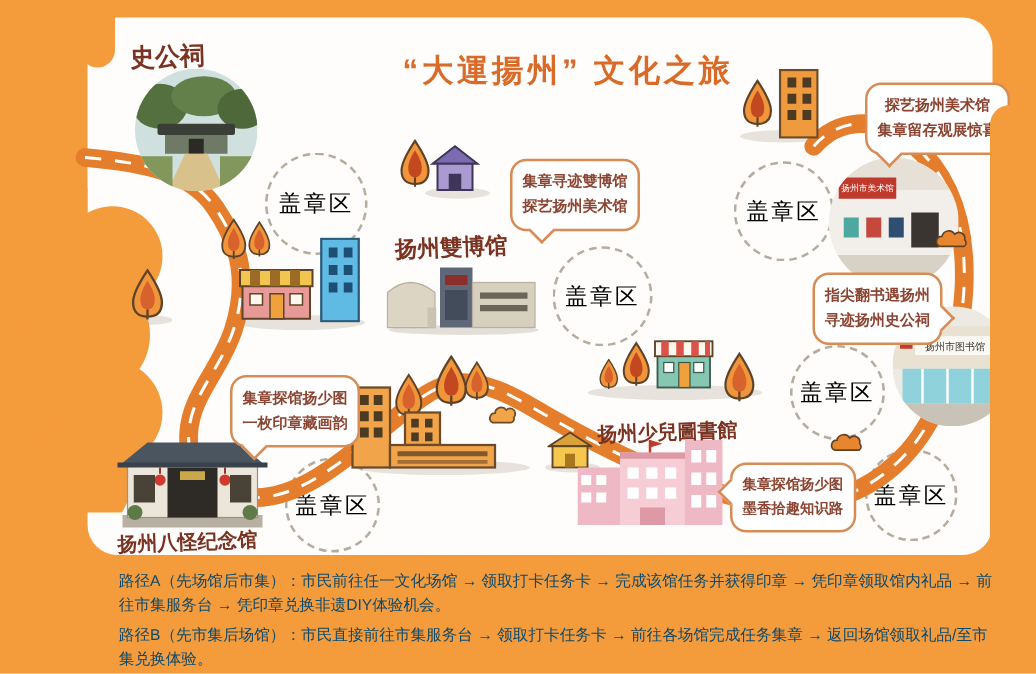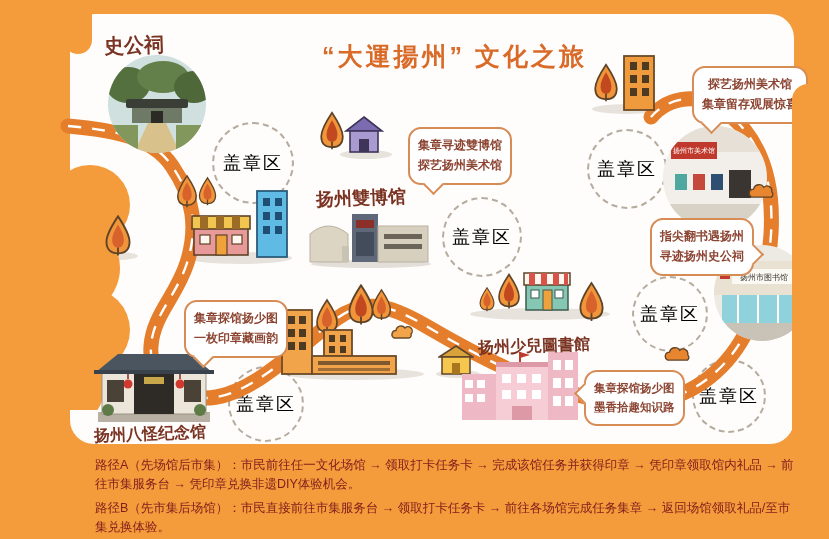--- a/index.html
+++ b/index.html
@@ -17,21 +17,21 @@
           color:#8C4532;font-weight:bold;font-size:12px;line-height:1.65;text-align:center;z-index:5;white-space:nowrap;}
   .tail{position:absolute;width:13px;height:13px;background:#FFFFFF;border-left:2px solid #D78B55;border-bottom:2px solid #D78B55;}
   .tail.down{bottom:-9px;left:16px;transform:rotate(-45deg);}
   .tail.up{top:-9px;left:16px;transform:rotate(135deg);}
   .tail.left{left:-9px;top:14px;transform:rotate(45deg);}
   .tail.right{right:-9px;bottom:12px;transform:rotate(225deg);}
   .shadow{position:absolute;background:#E7E3DC;border-radius:50%;z-index:1;}
   .photo{position:absolute;border-radius:50%;overflow:hidden;z-index:2;}
   .flow{position:absolute;z-index:2;}
   .flow-h{font-size:17px;font-weight:bold;color:#4E2212;}
-  .flow-t{font-size:12.5px;color:#7f1d1d;line-height:1.55;width:700px;}
+  .flow-t{font-size:12.5px;color:#0c4a6e;line-height:1.55;width:700px;}
   svg{display:block;}
   .icon{position:absolute;z-index:2;}
 </style>
 </head>
 <body>
 
 <div id="canvas">
 
   <div id="board"></div>
   <div id="tl-tab"></div>

